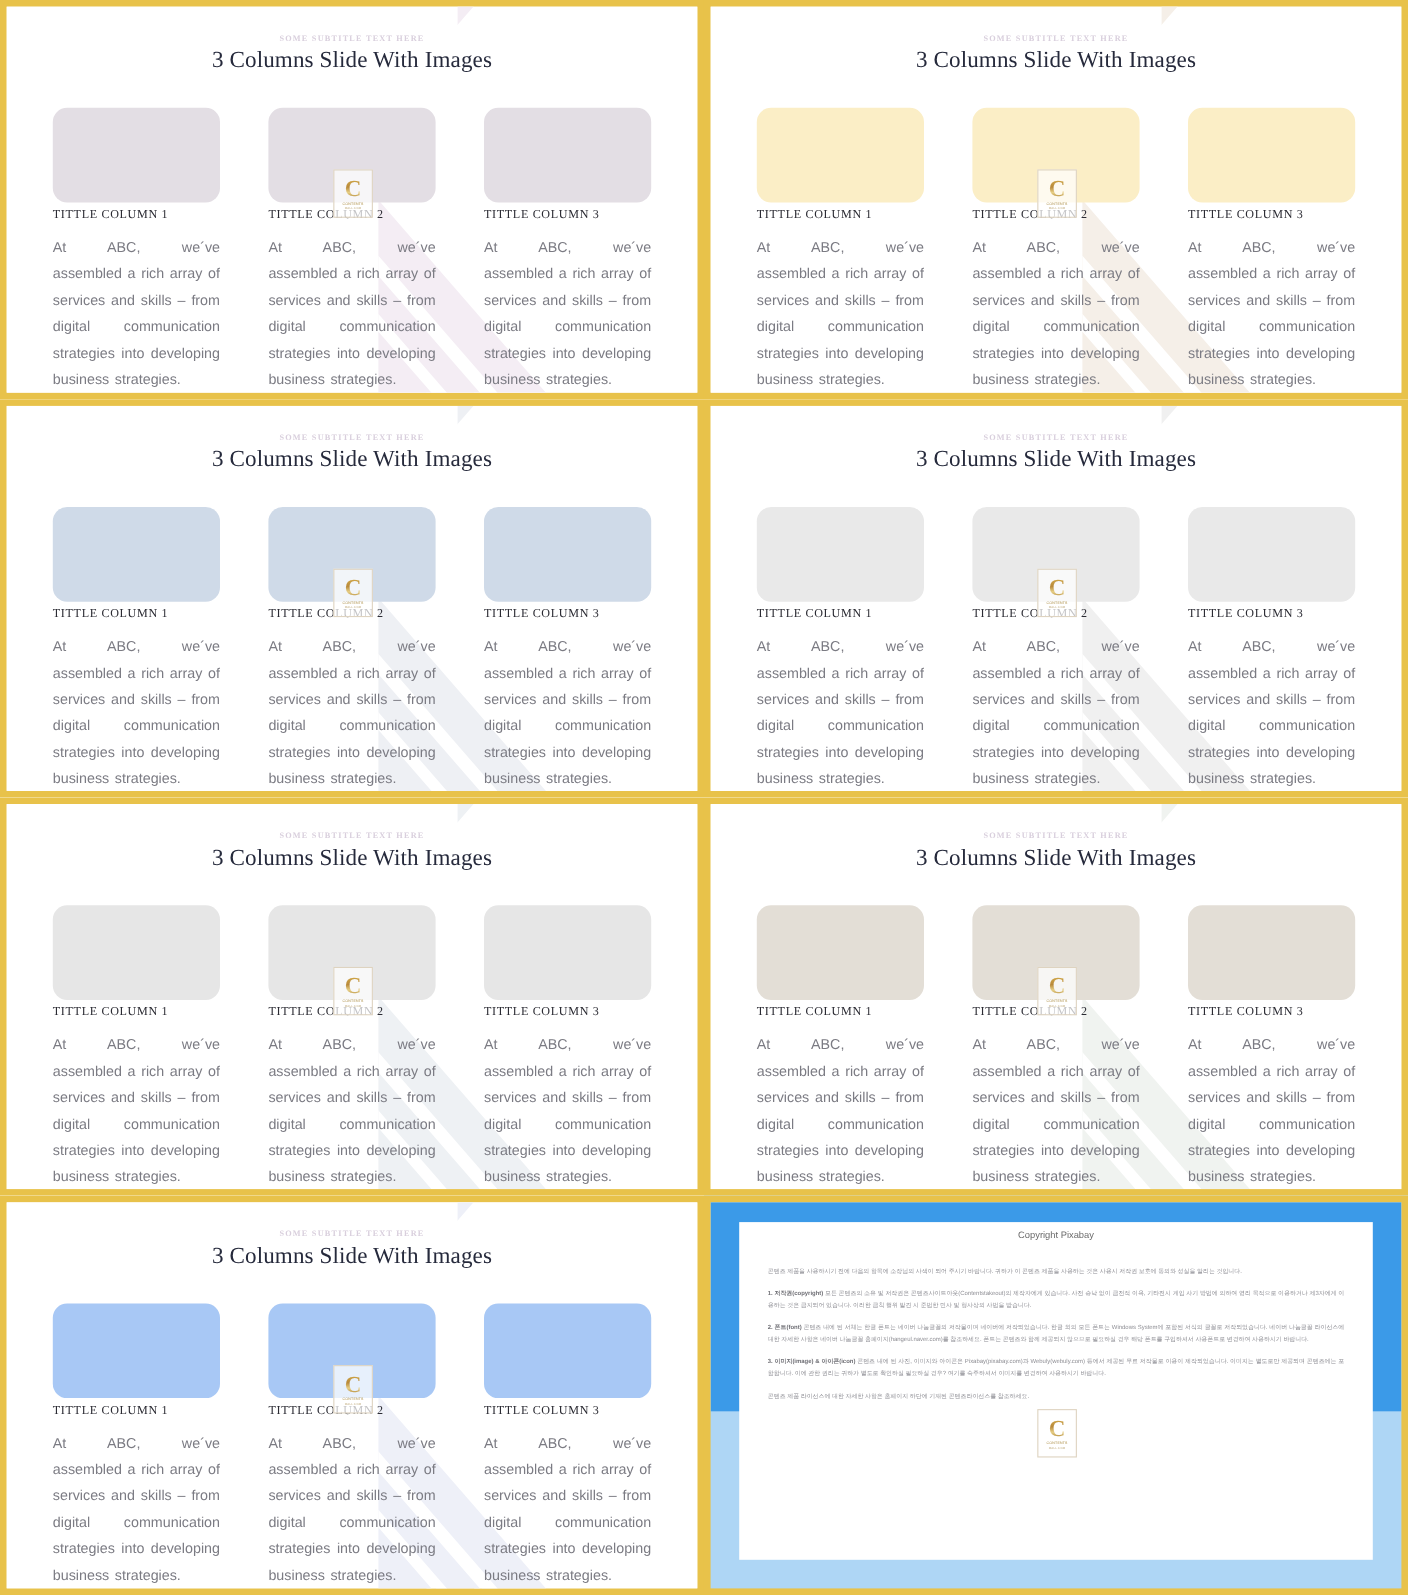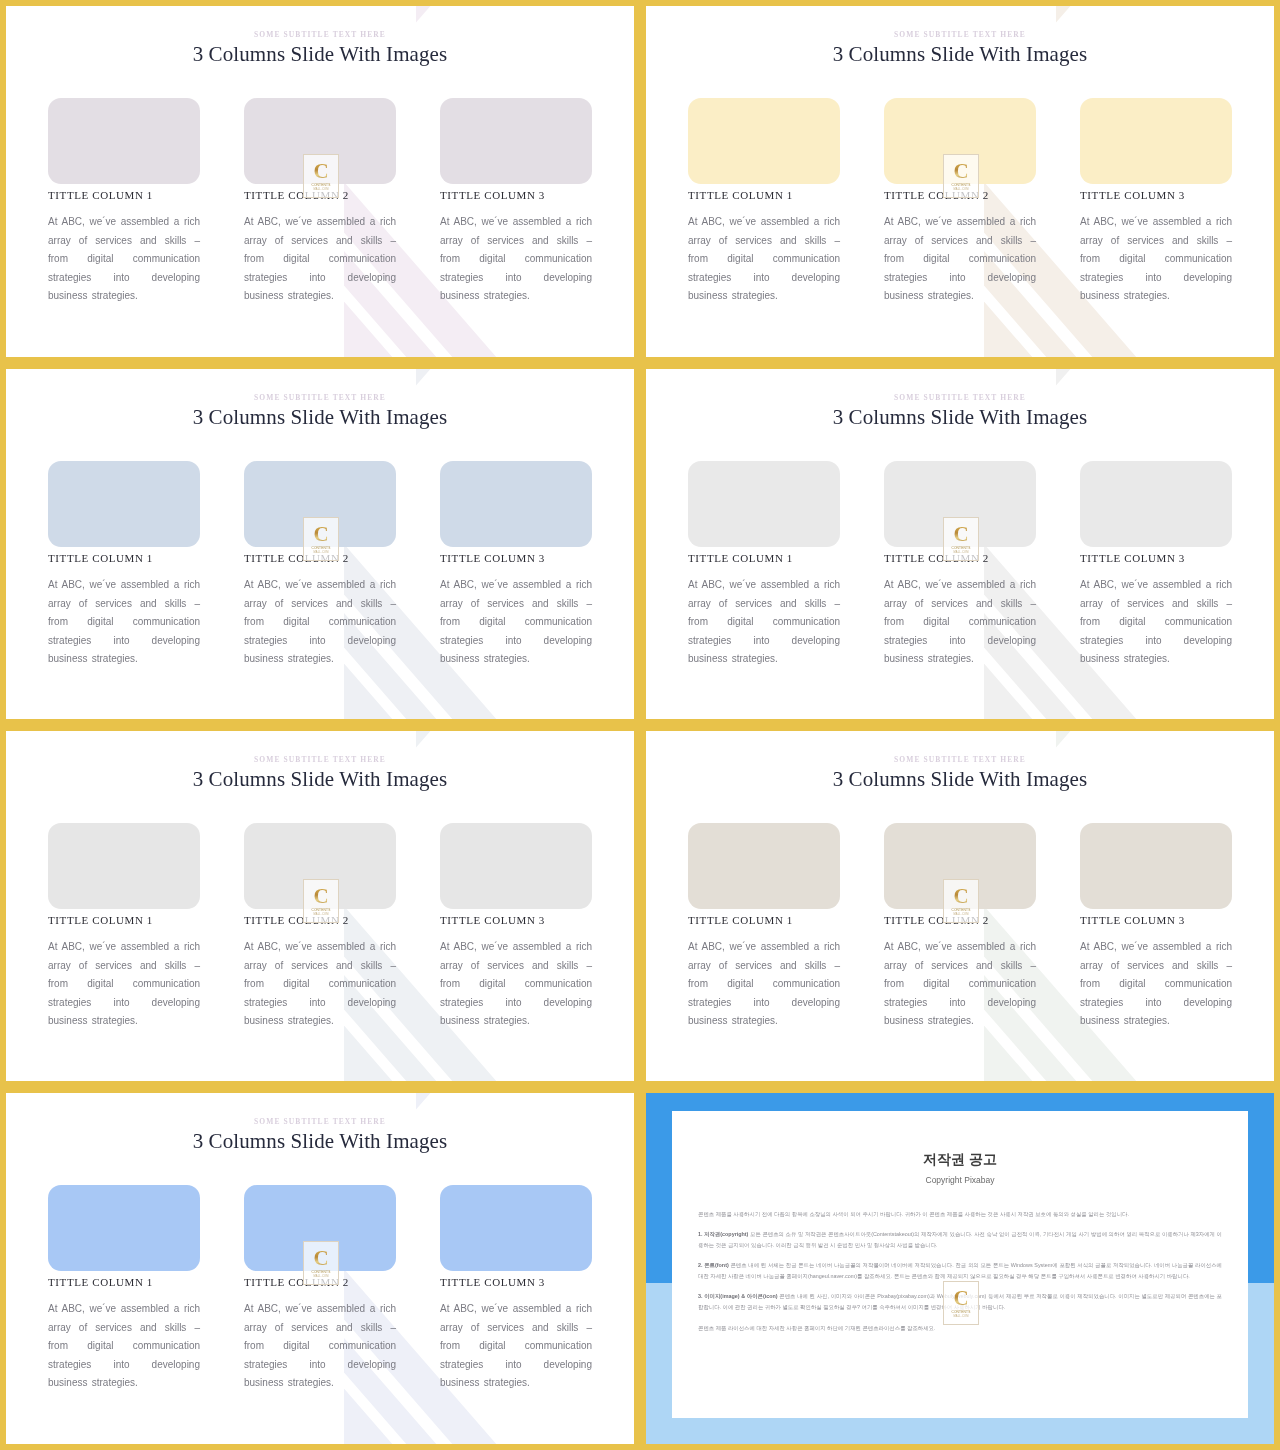--- a/index.html
+++ b/index.html
@@ -94,21 +94,21 @@
   .col-title{
     margin-top:5px;
     font-family:"Liberation Serif", serif;
     font-size:11px;
     letter-spacing:0.6px;
     color:#2b2b33;
     white-space:nowrap;
   }
   .col-body{
     margin-top:12px;
-    font-size:10px;
+    font-size:13px;
     line-height:1.85;
     color:#7b7b83;
     text-align:justify;
     word-spacing:1.5px;
   }
 
   
   .watermark{
     position:absolute;
     width:34px;height:42px;
@@ -537,21 +537,20 @@
         <div class="watermark">
           <div class="c">C</div>
           <div class="wm-name">CONTENTS</div>
           <div class="wm-sub">MALL.COM</div>
         </div>
       </div>
     </div>
   <div class="copy-slide" id="copy-slide" style="background: rgb(174, 214, 245);">
     <div class="copy-top" style="background: rgb(59, 154, 232);"></div>
     <div class="copy-card">
-      <div class="copy-title">저작권 공고</div>
       <div class="copy-sub">Copyright Pixabay</div>
       <div class="copy-body" id="copy-body">
           <p>콘텐츠 제품을 사용하시기 전에 다음의 항목에 소장님의 사색이 되어 주시기 바랍니다. 귀하가 이 콘텐츠 제품을 사용하는 것은 사용시 저작권 보호에 동의와 성실을 알리는 것입니다.</p>
           <p><b>1. 저작권(copyright)</b> 모든 콘텐츠의 소유 및 저작권은 콘텐츠사이트아웃(Contentstakeout)의 제작자에게 있습니다. 사전 승낙 없이 금전적 이욕, 기타전시 게임 사기 방법에 의하여 영리 목적으로 이용하거나 제3자에게 이용하는 것은 금지되어 있습니다. 이러한 금칙 행위 발견 시 준법한 민사 및 형사상의 사법을 받습니다.</p>
           <p><b>2. 폰트(font)</b> 콘텐츠 내에 된 서체는 한글 폰트는 네이버 나눔글꼴의 저작물이며 네이버에 저작되었습니다. 한글 외의 모든 폰트는 Windows System에 포함된 서식의 글꼴로 저작되었습니다. 네이버 나눔글꼴 라이선스에 대한 자세한 사항은 네이버 나눔글꼴 홈페이지(hangeul.naver.com)를 참조하세요. 폰트는 콘텐츠와 함께 제공되지 않으므로 필요하실 경우 해당 폰트를 구입하셔서 사용폰트로 변경하여 사용하시기 바랍니다.</p>
           <p><b>3. 이미지(image) &amp; 아이콘(icon)</b> 콘텐츠 내에 된 사진, 이미지와 아이콘은 Pixabay(pixabay.com)과 Webuly(webuly.com) 등에서 제공된 무료 저작물로 이용이 제작되었습니다. 이미지는 별도로만 제공되며 콘텐츠에는 포함합니다. 이에 관한 권리는 귀하가 별도로 확인하실 필요하실 경우? 여기를 숙주하셔서 이미지를 변경하여 사용하시기 바랍니다.</p>
           <p>콘텐츠 제품 라이선스에 대한 자세한 사항은 홈페이지 하단에 기재된 콘텐츠라이선스를 참조하세요.</p>
         </div>
       <div class="watermark copy-wm">
         <div class="c">C</div>

